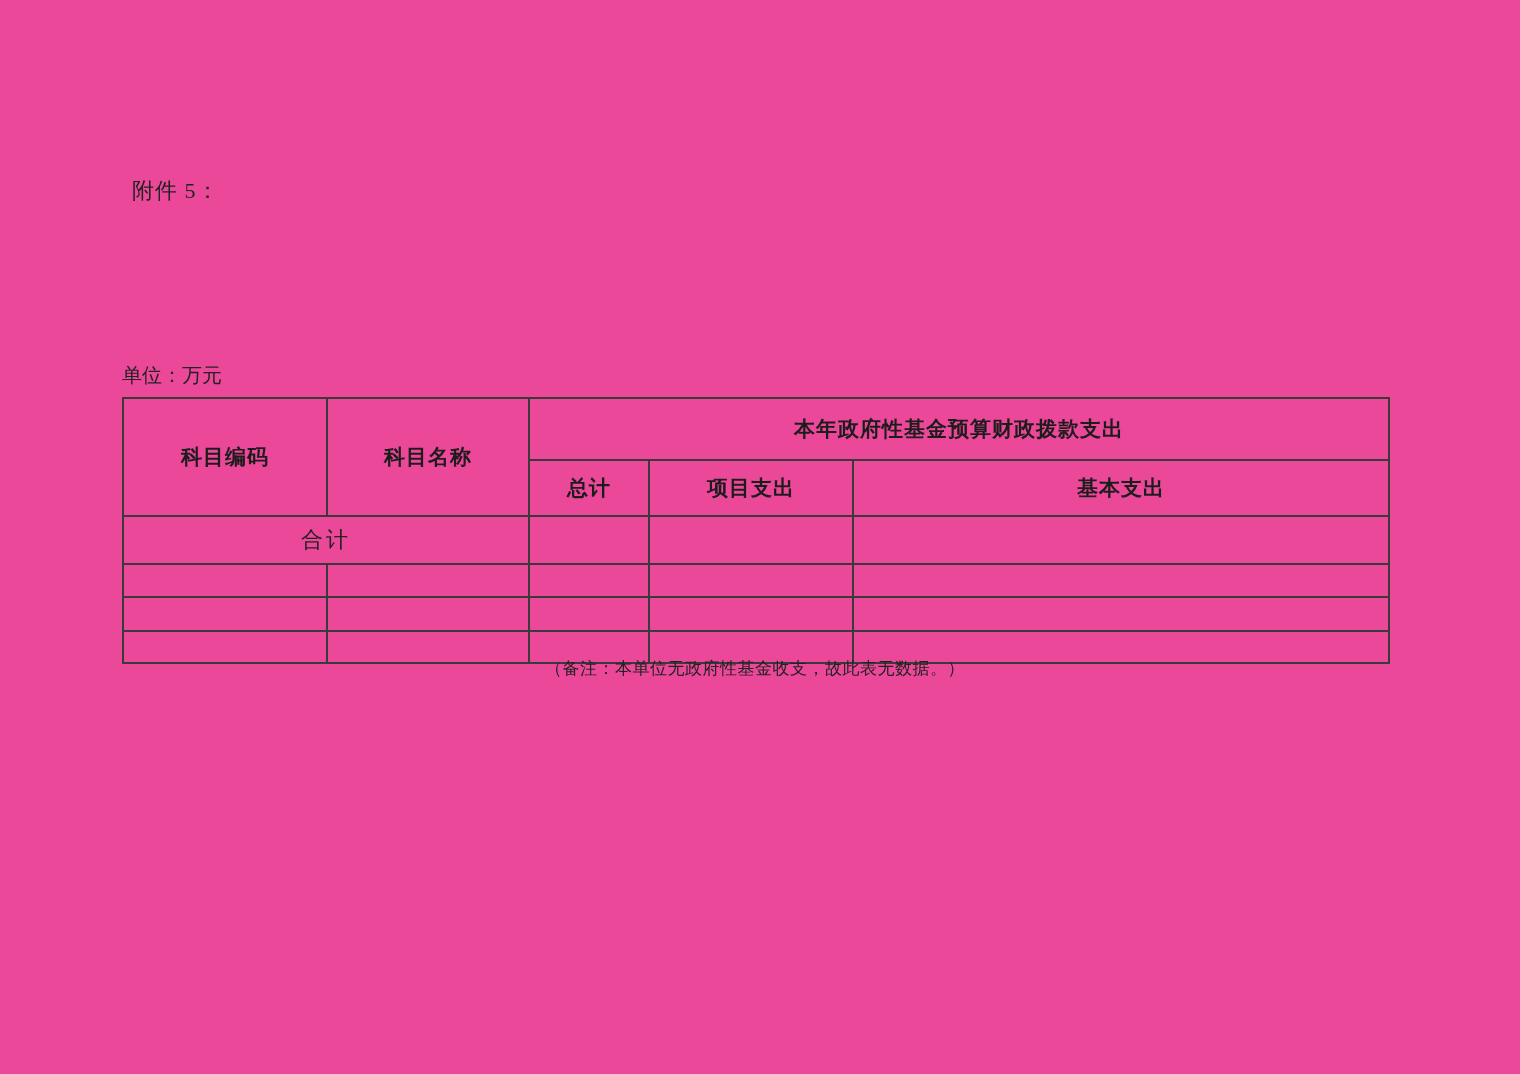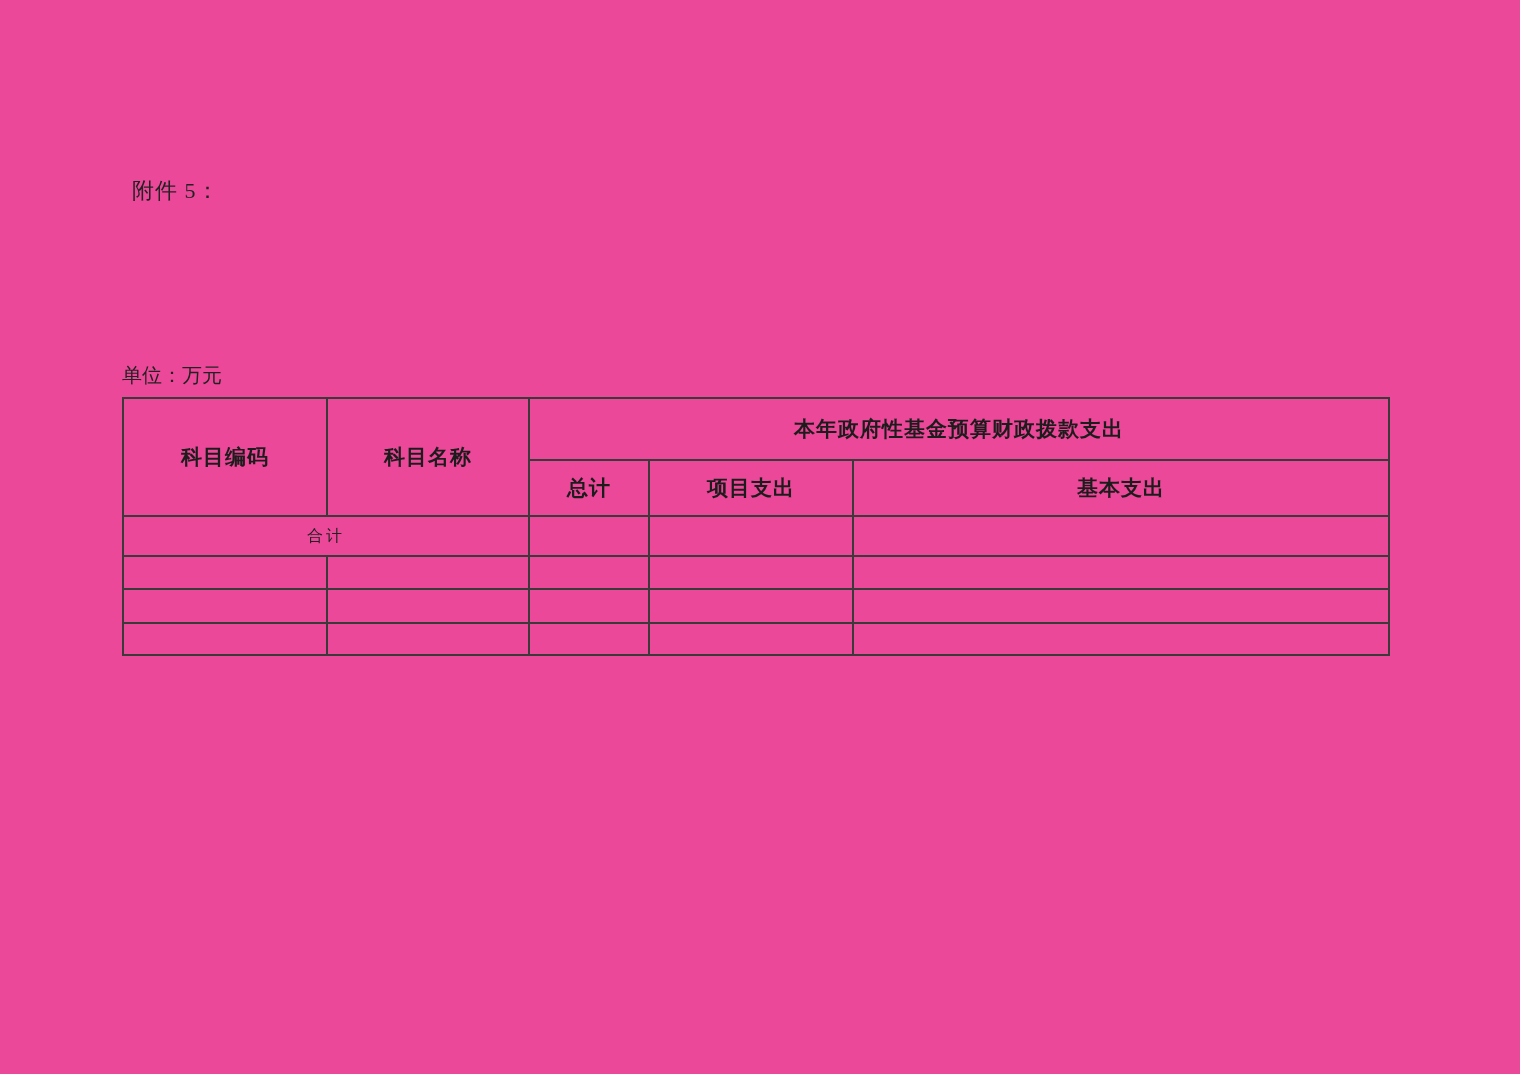--- a/index.html
+++ b/index.html
@@ -72,21 +72,21 @@
   }
   tr.hdr-row-1 { height: 62px; }
   tr.hdr-row-2 { height: 56px; }
   tr.total-row { height: 40px; }
   tr.body-row-1 { height: 33px; }
   tr.body-row-2 { height: 34px; }
   tr.body-row-3 { height: 32px; }
   td.total-label-cell {
     font-family: "Liberation Serif", "DejaVu Serif", serif;
     font-weight: 400;
-    font-size: 16px;
+    font-size: 22px;
     letter-spacing: 3px;
     color: #222222;
   }
   td.value-cell {
     font-family: "Liberation Serif", "DejaVu Serif", serif;
     font-size: 18px;
   }
   .footnote {
     position: absolute;
     left: 122px;
@@ -153,14 +153,15 @@
       <tr class="body-row-3">
         <td class="value-cell"></td>
         <td class="value-cell"></td>
         <td class="value-cell"></td>
         <td class="value-cell"></td>
         <td class="value-cell"></td>
       </tr>
     </tbody>
   </table>
 
+  <div class="footnote">（备注：本单位无政府性基金收支，故此表无数据。）</div>
 
 </div>
 
 </body></html>

